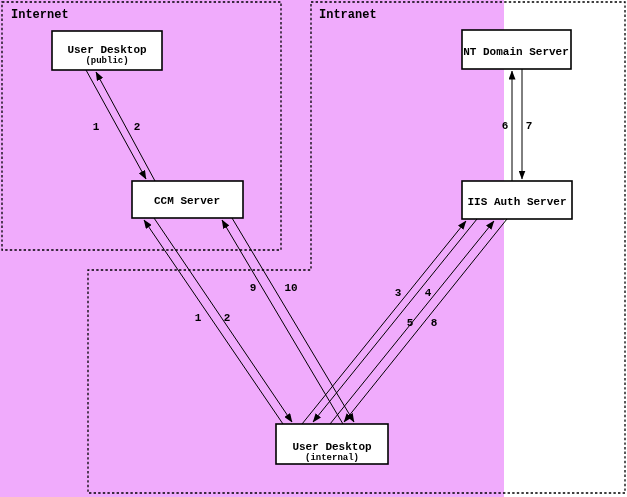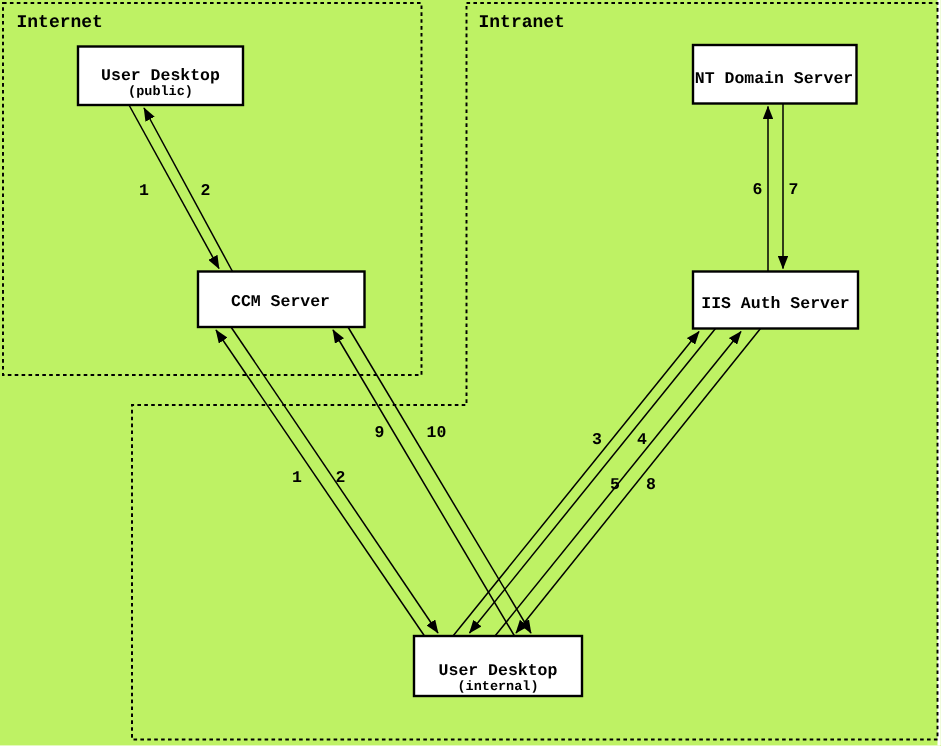--- a/index.html
+++ b/index.html
@@ -2,23 +2,23 @@
 <html><head>
 <meta charset="utf-8">
 <style>
   html, body {
     margin: 0;
     padding: 0;
     background: #ffffff;
   }
   .diagram-wrap {
     position: relative;
-    width: 625px;
+    width: 504px;
     height: 497px;
-    background: #bef264;
+    background: #f0abfc;
     font-family: "Liberation Mono", monospace;
   }
   svg { display: block; }
 
   .zone-border {
     fill: none;
     stroke: #000000;
     stroke-width: 1.3;
     stroke-dasharray: 2.4 2.2;
   }

